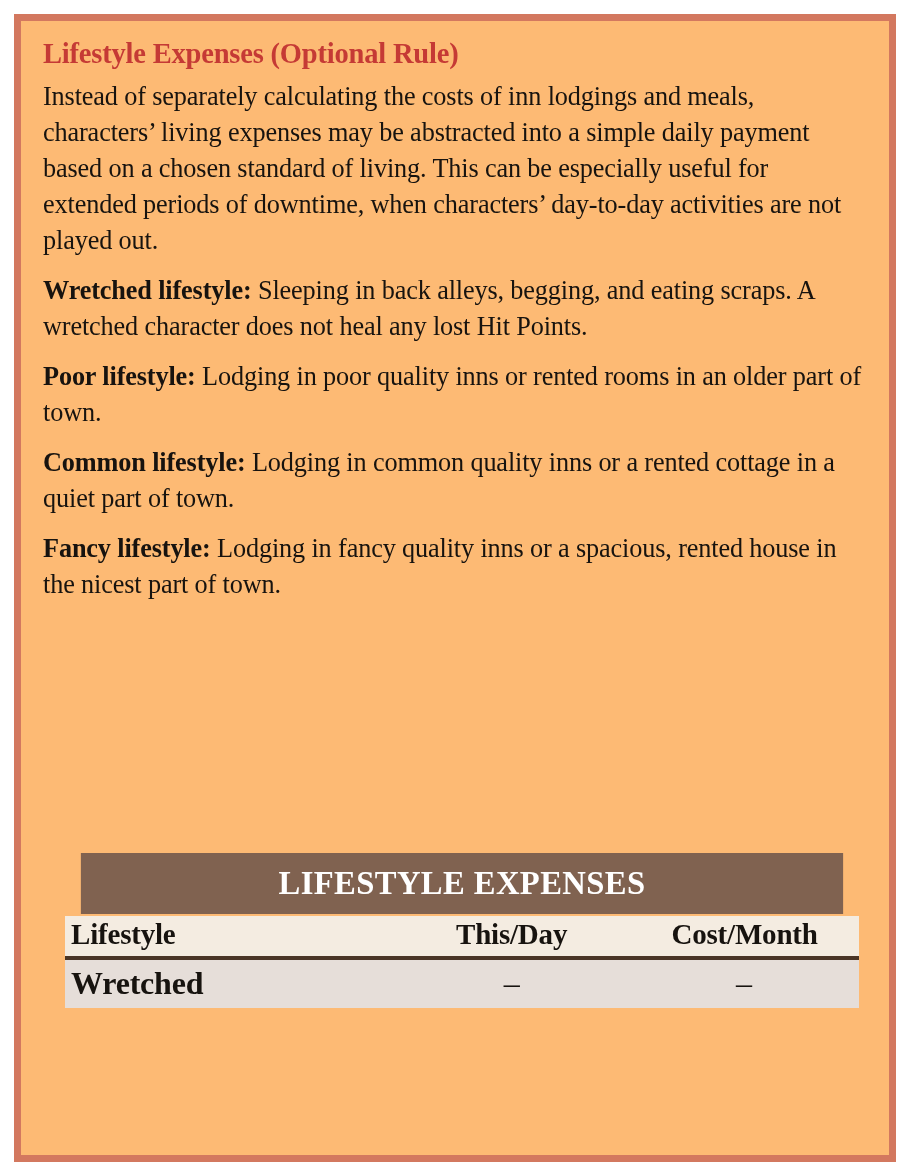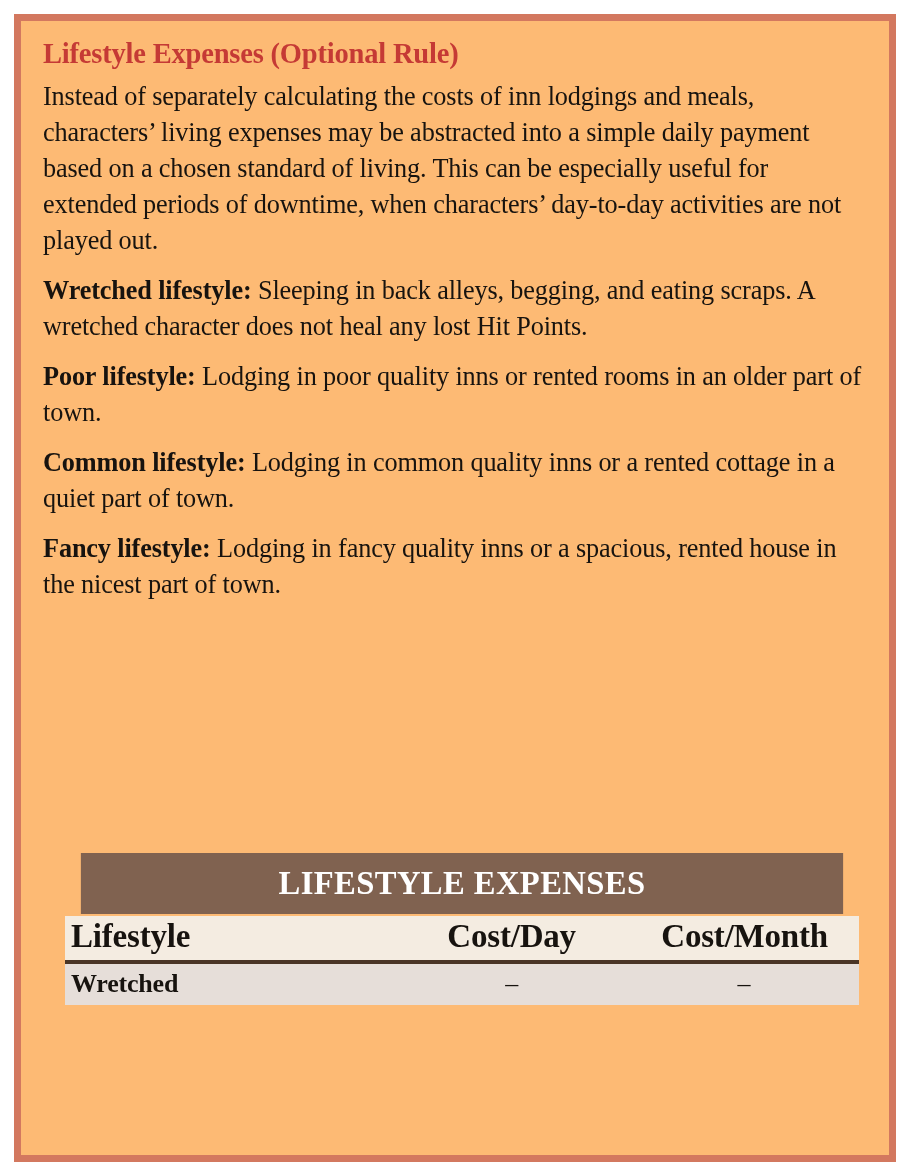--- a/index.html
+++ b/index.html
@@ -84,38 +84,38 @@
     width: 100%;
     border-collapse: collapse;
     table-layout: fixed;
     margin-top: 2px;
   }
   table.expenses col.c1 { width: 41.5%; }
   table.expenses col.c2 { width: 29.5%; }
   table.expenses col.c3 { width: 29%; }
 
   table.expenses th {
-    font-size: 33px;
+    font-size: 29px;
     font-weight: bold;
     color: #17130f;
     padding: 2px 0 5px 0;
     text-align: center;
     border-bottom: 4px solid #4a3526;
     background: #f4ece1;
     letter-spacing: -0.2px;
   }
   table.expenses th.col-lifestyle {
     text-align: left;
     padding-left: 6px;
   }
   
   table.expenses th + th { border-left: 3px solid #f4ece1; }
 
   table.expenses td {
-    font-size: 26px;
+    font-size: 32px;
     color: #17130f;
     padding: 5px 0 6px 0;
     text-align: center;
     letter-spacing: -0.2px;
   }
   table.expenses td.name {
     text-align: left;
     font-weight: bold;
     padding-left: 6px;
   }
@@ -147,21 +147,21 @@
 
     <table class="expenses">
       <colgroup>
         <col class="c1">
           <col class="c2">
           <col class="c3">
       </colgroup>
       <thead>
         <tr>
           <th class="col-lifestyle">Lifestyle</th>
-          <th>Cost/Day</th>
+          <th>This/Day</th>
           <th>Cost/Month</th>
         </tr>
       </thead>
       <tbody>
         <tr class="shaded">
           <td class="name">Wretched</td>
           <td>–</td>
           <td>–</td>
         </tr>
       </tbody>

